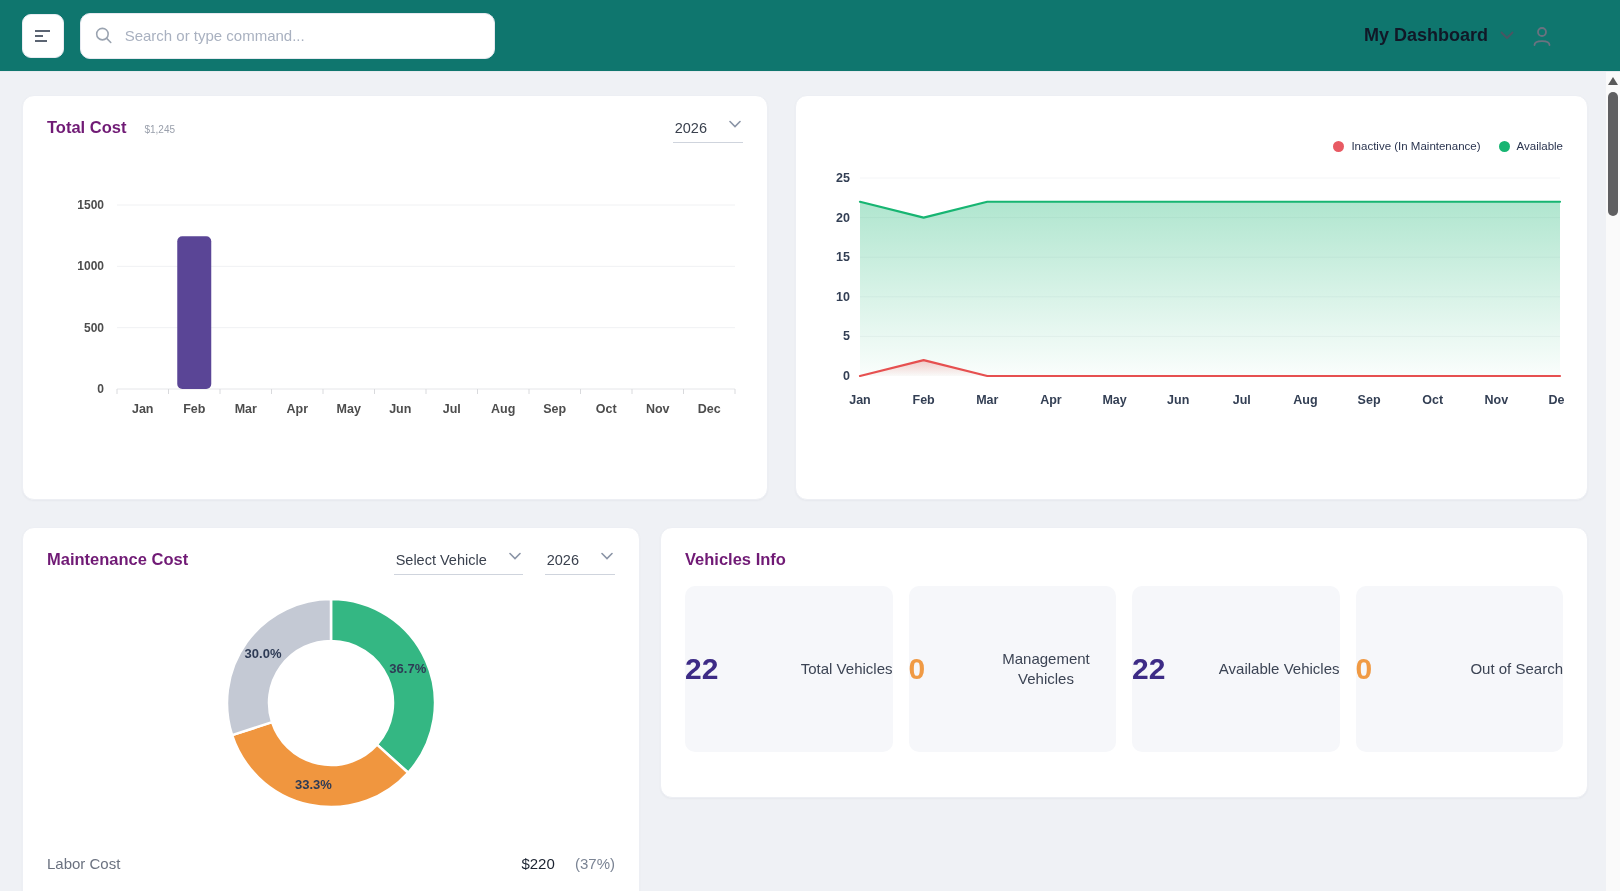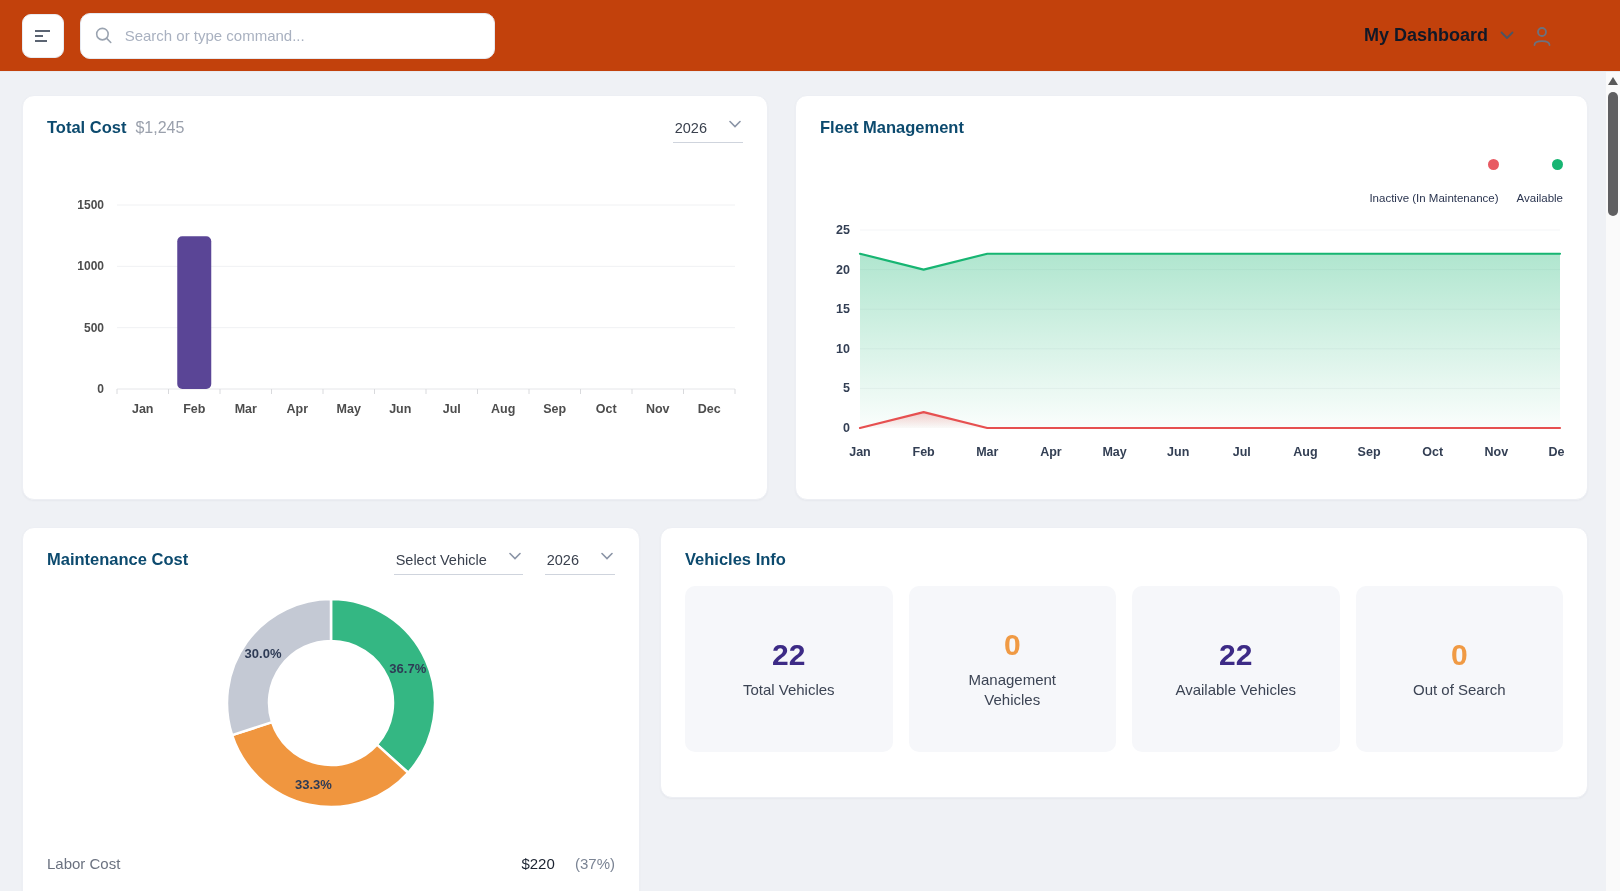--- a/index.html
+++ b/index.html
@@ -1,21 +1,21 @@
 <!DOCTYPE html>
 <html><head>
 <meta charset="utf-8">
 <style>
   * { box-sizing: border-box; }
   html,body { margin:0; padding:0; }
   body { font-family:"Liberation Sans", sans-serif; background:#eff1f5; }
   .page { width:1620px; height:891px; position:relative; overflow:hidden; background:#eff1f5; }
 
   
-  header { height:72px; background:#c2410c; display:flex; align-items:center;
+  header { height:72px; background:#0f766e; display:flex; align-items:center;
            padding:0 66px 0 22px; gap:16px; border-bottom:1px solid #e8eaef; }
   .menu-btn { width:42px; height:44px; background:#fff; border:1px solid #e9ecf2;
               border-radius:9px; display:flex; align-items:center; justify-content:center; cursor:pointer; }
   .search { width:415px; height:46px; border:1px solid #e6e9f0; border-radius:10px;
             display:flex; align-items:center; padding:0 14px; gap:10px; background:#fff; }
   .search input { border:none; outline:none; font-size:15px; color:#333; width:100%;
                   font-family:"Liberation Sans", sans-serif; background:transparent; }
   .search input::placeholder { color:#a9b1c0; }
   .dash { margin-left:auto; display:flex; align-items:center; gap:12px;
           font-weight:bold; font-size:18px; color:#111827; cursor:pointer; }
@@ -26,49 +26,49 @@
   .row1 { gap:27px; margin-bottom:27px; }
   .row2 { gap:20px; }
   .card { background:#fff; border-radius:12px; border:1px solid #edeff4;
           box-shadow:0 1px 2px rgba(16,24,40,.04); padding:22px 24px; }
   .card-total { width:746px; height:405px; }
   .card-fleet { width:793px; height:405px; }
   .card-maint { width:618px; height:430px; }
   .card-vehicles { width:928px; height:271px; }
 
   .card-head { display:flex; align-items:baseline; }
-  .card-title { font-size:16.5px; font-weight:bold; color:#0c4a6e; }
-  .card-amount { color:#9aa0ac; font-size:16px; margin-left:9px; }
+  .card-title { font-size:16.5px; font-weight:bold; color:#701a75; }
+  .card-amount { color:#9aa0ac; font-size:10px; margin-left:18px; }
   .select { margin-left:22px; display:flex; gap:22px; font-size:14.5px;
             color:#3a414e; border-bottom:1px solid #cfd4dd; padding:0 2px 6px 2px; cursor:pointer; }
   .select:first-of-type { margin-left:auto; }
 
   
   .legend { display:flex; justify-content:flex-end; gap:18px; margin-top:22px; }
-  .leg-item { display:flex; align-items:flex-end; gap:22px; font-size:11.5px; color:#2b3550;flex-direction:column; }
+  .leg-item { display:flex; align-items:center; gap:7px; font-size:11.5px; color:#2b3550; }
   .leg-dot { width:11px; height:11px; border-radius:50%; display:inline-block; }
 
   
   .chart-wrap-bar { margin-top:46px; }
   .chart-wrap-area { margin-top:12px; }
   svg text { font-family:"Liberation Sans", sans-serif; }
   .donut-svg { display:block; margin:4px auto 0; }
 
   
   .cost-row { display:flex; align-items:center; margin-top:28px; padding-bottom:24px;
               border-bottom:1px solid #eef0f3; font-size:15px; }
   .cost-label { color:#6b7280; }
   .cost-val { margin-left:auto; }
   .cost-amount { color:#1a2230; font-weight:normal; }
   .cost-pct { color:#7b8494;margin-left:16px; }
 
   
   .tiles { display:grid; grid-template-columns:repeat(4,1fr); gap:16px; margin-top:17px; }
-  .tile { background:#f6f7fa; border-radius:10px; height:166px; display:flex; flex-direction:column;
-          align-items:center; justify-content:center; gap:8px; }
+  .tile { background:#f6f7fa; border-radius:10px; height:166px; display:flex; 
+          align-items:center; justify-content:space-between; gap:8px; }
   .tile-num { font-size:30px; font-weight:bold; }
   .tile-lbl { font-size:15px; color:#3c4454; text-align:center; max-width:140px; line-height:1.35; }
 
   
   .scrollbar { position:absolute; right:0; top:72px; width:14px; height:819px; background:#fafafa; }
   .scroll-arrow { position:absolute; top:5px; left:2px; width:0; height:0;
                   border-left:5px solid transparent; border-right:5px solid transparent;
                   border-bottom:8px solid #5a5a5a; }
   .scroll-thumb { position:absolute; top:20px; left:2px; width:10px; height:124px;
                   background:#5f5f61; border-radius:5px; }
@@ -156,23 +156,20 @@
               <line x1="585" y1="200" x2="585" y2="205" stroke="#d9dadd"></line>
               <text x="610.75" y="224" text-anchor="middle" fill="#4d4d4d" font-size="12.5" font-weight="bold">Nov</text>
               <line x1="636.5" y1="200" x2="636.5" y2="205" stroke="#d9dadd"></line>
               <text x="662.25" y="224" text-anchor="middle" fill="#4d4d4d" font-size="12.5" font-weight="bold">Dec</text>
               <line x1="688" y1="200" x2="688" y2="205" stroke="#d9dadd"></line>
             </svg>
         </div>
       </section>
 
       <section class="card card-fleet">
-        <div class="card-head">
-          <span class="card-title">Fleet Management</span>
-        </div>
         <div class="legend">
             <div class="leg-item">
               <span class="leg-dot" style="background: rgb(232, 90, 99);"></span>
               <span>Inactive (In Maintenance)</span>
             </div>
             <div class="leg-item">
               <span class="leg-dot" style="background: rgb(23, 181, 114);"></span>
               <span>Available</span>
             </div>
           </div>

